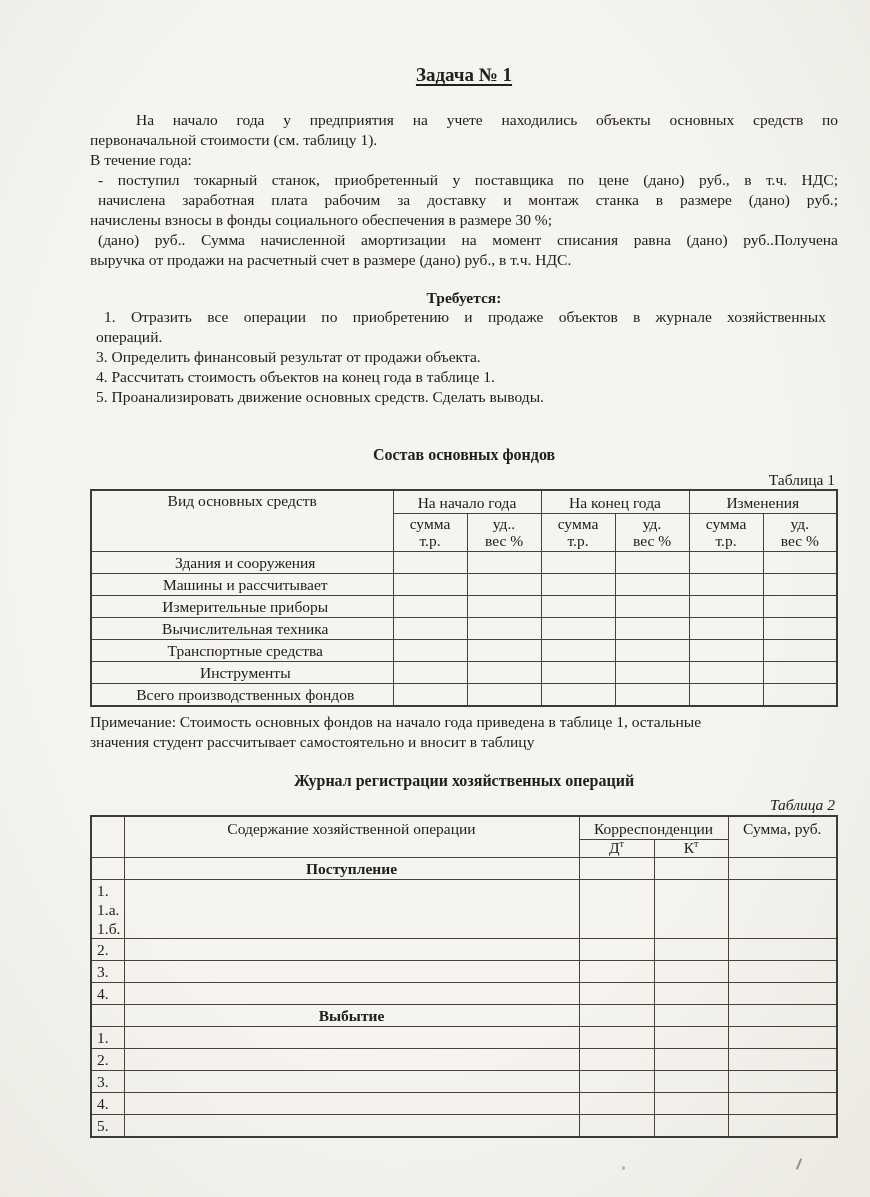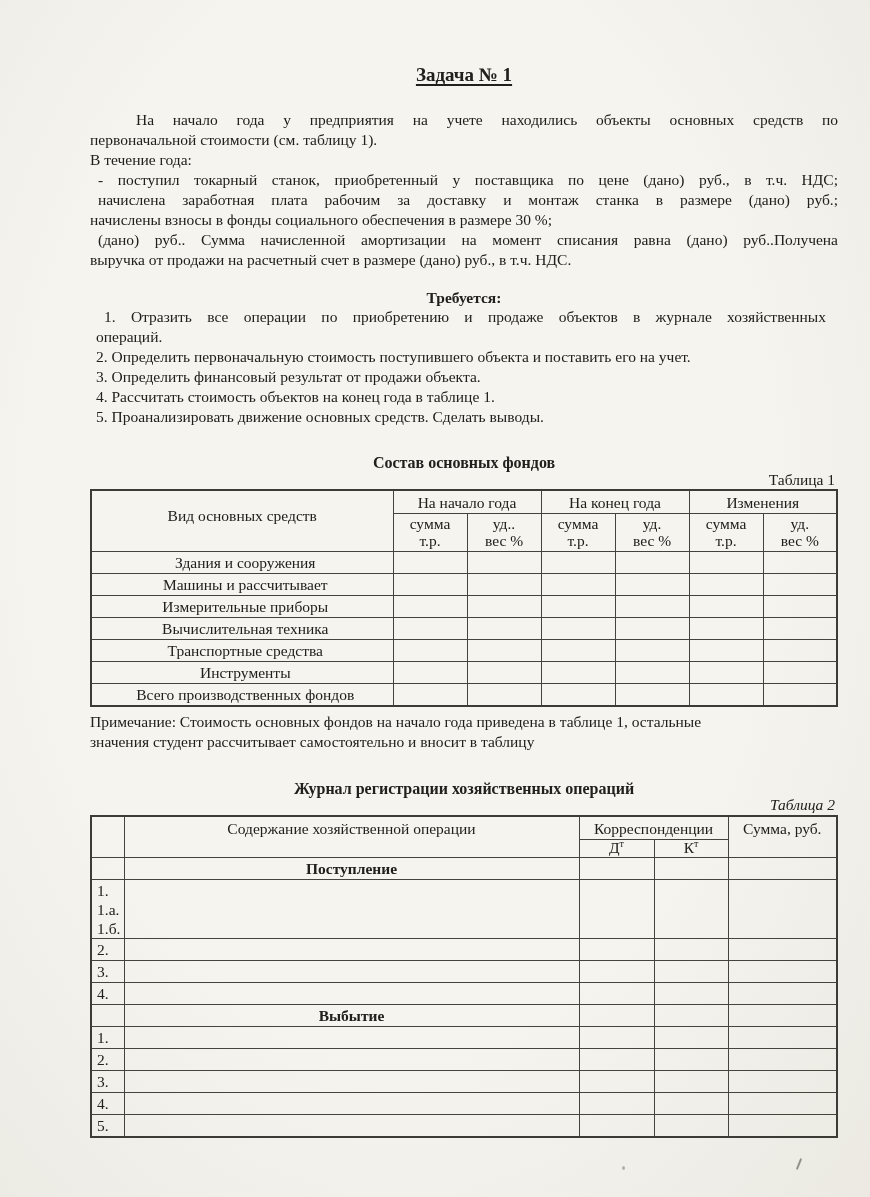--- a/index.html
+++ b/index.html
@@ -18,36 +18,36 @@
   .right{text-align:right;padding-right:3px;box-sizing:border-box;}
   .bold{font-weight:bold;}
   .fs{font-size:15.5px;line-height:20px;}
   .title{
     font-size:19px;font-weight:bold;
     text-decoration:underline;text-underline-offset:3px;text-decoration-thickness:1.5px;
   }
   .ln{display:block;text-align:justify;text-align-last:justify;margin-left:8px;}
   .lnl{display:block;}
   .indent{text-indent:38px;}
-  .caption{font-size:16px;font-weight:bold;margin-top:8px;}
+  .caption{font-size:16px;font-weight:bold;}
 
   table.t{
     border-collapse:collapse;table-layout:fixed;width:748px;
     font-size:15.5px;line-height:19px;
     border:2.5px solid #3d3b35;
   }
   table.t td{
     border:1.5px solid #45433c;
     padding:0;overflow:hidden;vertical-align:middle;
     font-weight:normal;
   }
   .t .lbl{padding:0 0 0 6px;text-align:center;height:21px;}
   .t .e{height:21px;}
   .t1 .g td{height:22px;text-align:center;}
-  .t1 .typeh{vertical-align:top;padding-top:15px;text-align:center;}
+  .t1 .typeh{vertical-align:top;padding-top:0;text-align:center;}
   .t1 .s td{height:36px;text-align:center;line-height:17px;vertical-align:top;padding-top:1px;}
   .t2 .hc{vertical-align:top;padding-top:2px;text-align:center;}
   .t2 .corr{height:22px;text-align:center;}
   .t2 .sub{height:17px;text-align:center;line-height:15px;vertical-align:top;}
   .t2 .sec{font-weight:bold;text-align:center;}
   .t2 .num{vertical-align:top;text-align:left;padding:1px 0 0 5px;line-height:19px;}
   .t2 .num span{display:block;}
   .h20{height:20px;}.h21{height:21px;}.h22{height:22px;}.h58{height:58px;}
   sup{font-size:10px;line-height:0;}
 
@@ -71,21 +71,20 @@
     <span class="lnl">начислены взносы в фонды социального обеспечения в размере 30 %;</span>
     <span class="ln">(дано) руб.. Сумма начисленной амортизации на момент списания равна (дано) руб..Получена</span>
     <span class="lnl">выручка от продажи на расчетный счет в размере (дано) руб., в т.ч. НДС.</span>
   </div>
 
   <div class="abs center fs bold" style="top:288px;">Требуется:</div>
 
   <div class="fs" style="position:absolute;left:96px;width:730px;top:307px;">
     <span class="ln">1. Отразить все операции по приобретению и продаже объектов в журнале хозяйственных</span>
     <span class="lnl">операций.</span>
-    <span class="lnl">2. Определить первоначальную стоимость поступившего объекта и поставить его на учет.</span>
     <span class="lnl">3. Определить финансовый результат от продажи объекта.</span>
     <span class="lnl">4. Рассчитать стоимость объектов на конец года в таблице 1.</span>
     <span class="lnl">5. Проанализировать движение основных средств. Сделать выводы.</span>
   </div>
 
   <div class="abs center caption" style="top:446px;">Состав основных фондов</div>
   <div class="abs right fs" style="top:470px;">Таблица 1</div>
 
   <table class="t t1 abs" style="top:489px;">
     <colgroup>

